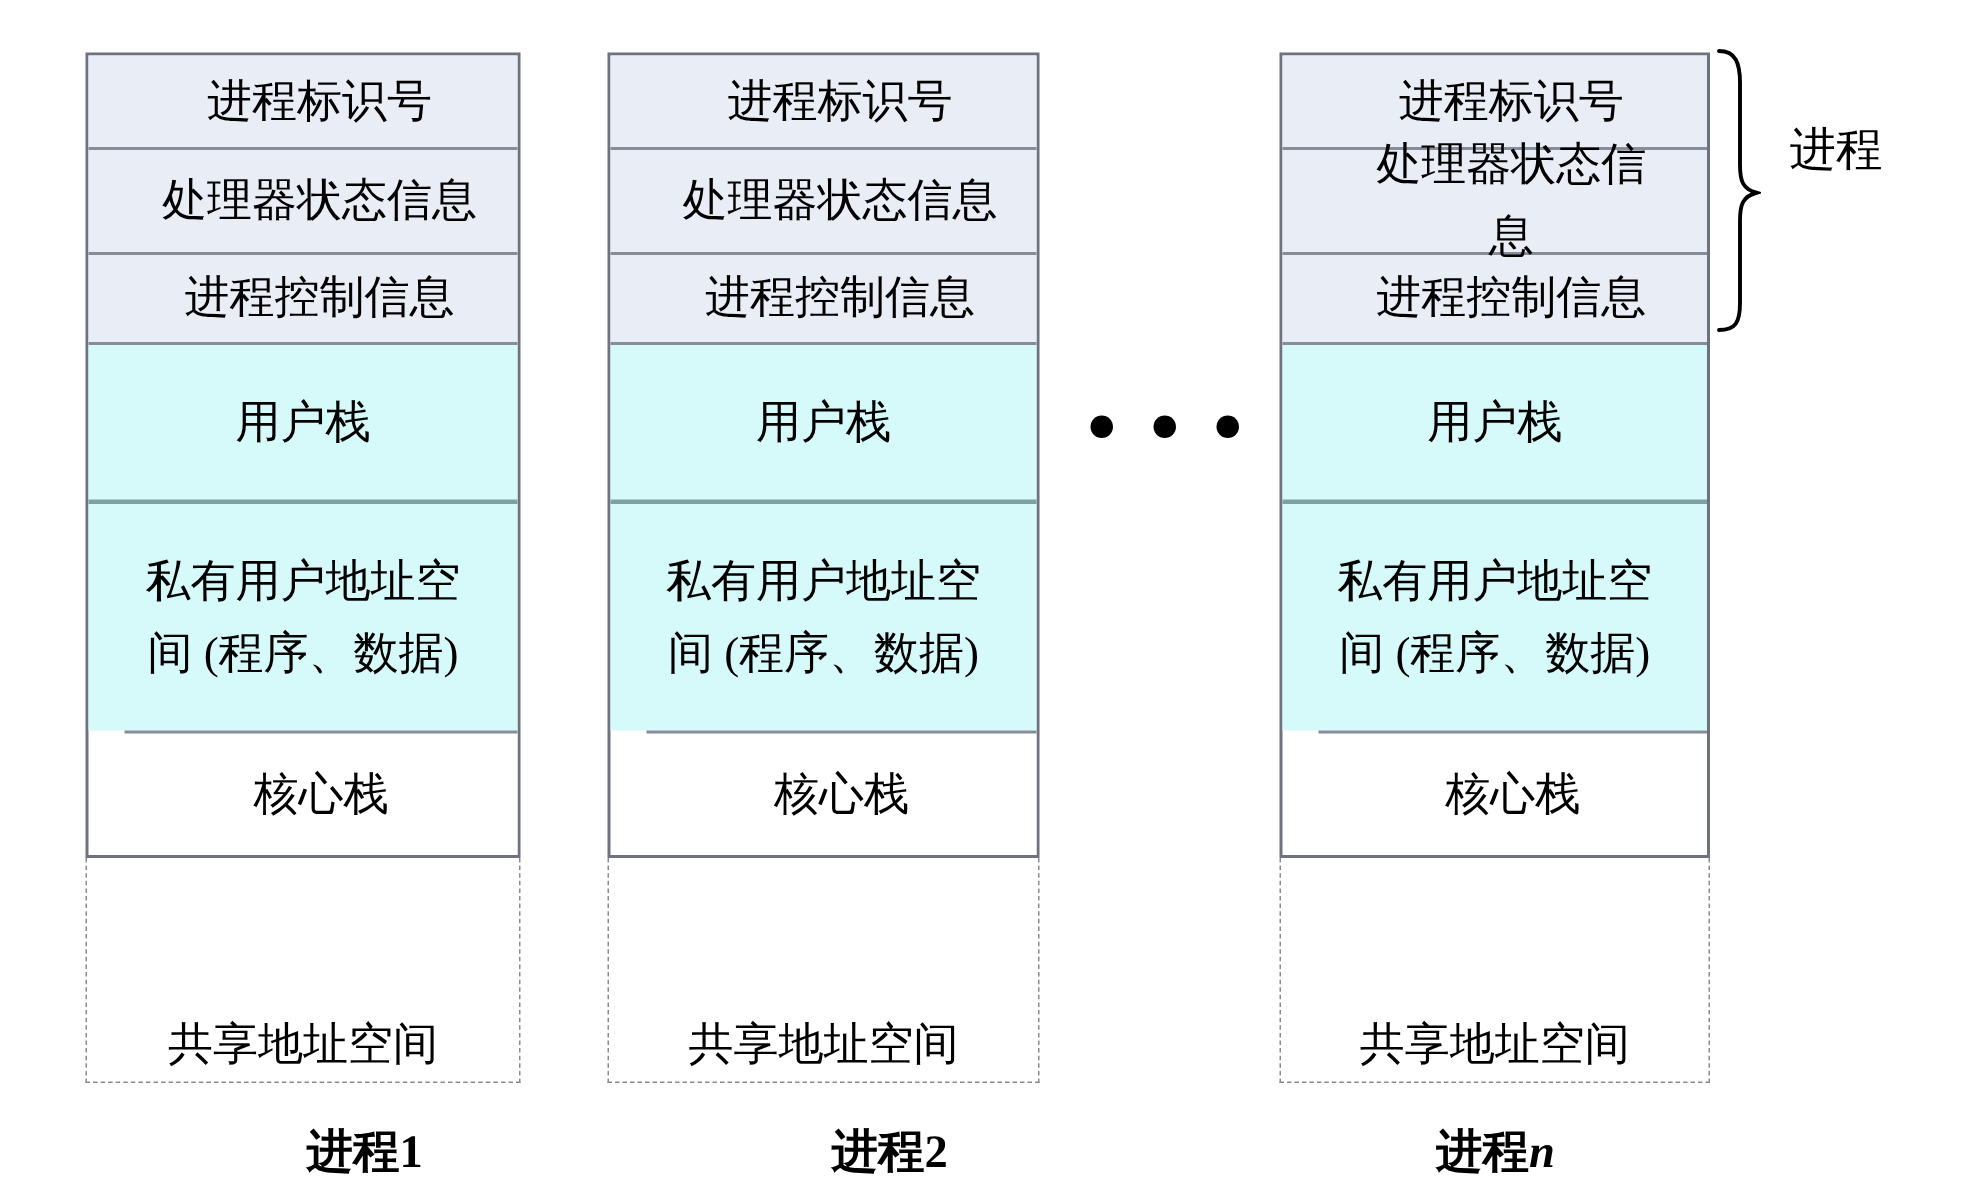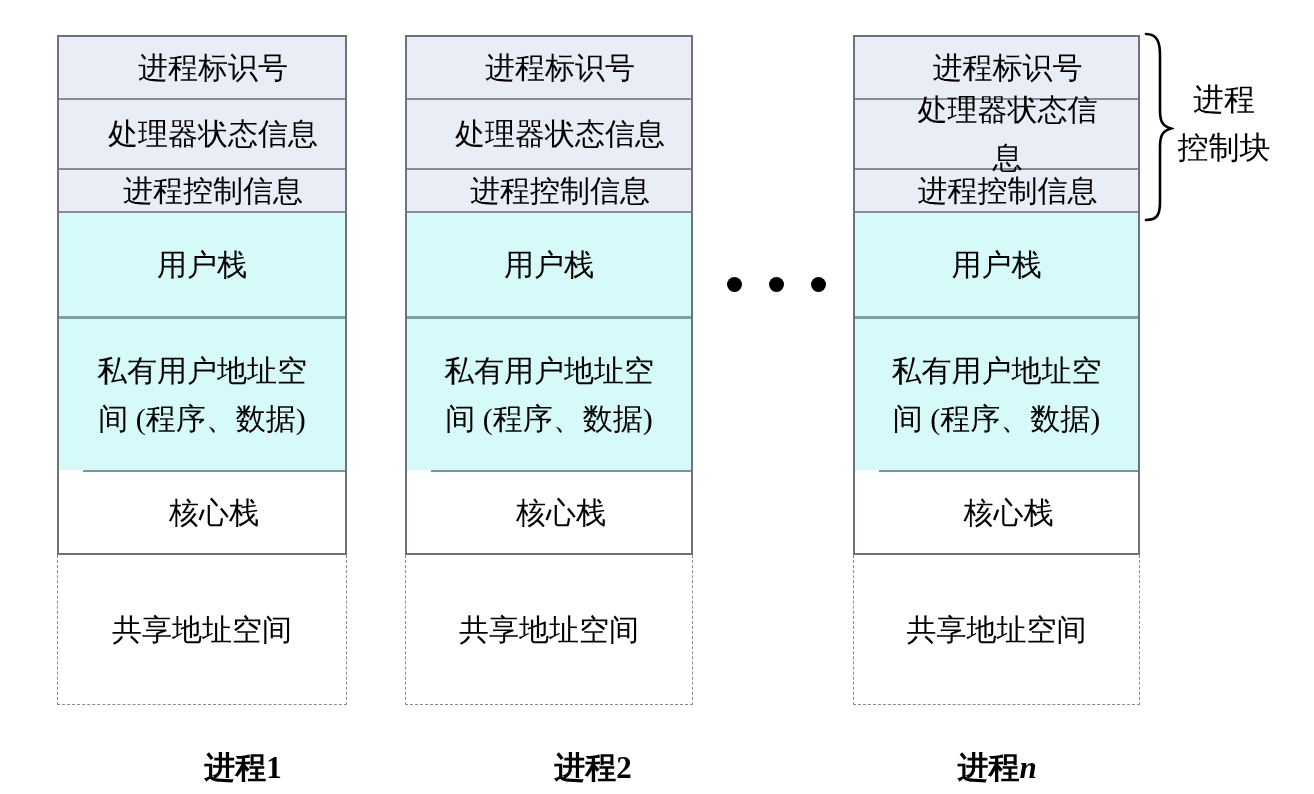--- a/index.html
+++ b/index.html
@@ -24,30 +24,31 @@
     font-size:30px;line-height:1.6;
     padding:0 26px;
   }
   .solid-part .cell + .cell{border-top:2px solid var(--border_inner,#868c99);}
   .cell.user-divider{border-top:3px solid var(--border_inner_user,#7fa0a0) !important;}
   .pcb{background:var(--pcb_fill,#e9edf6);padding-left:48px;}
   .user{background:var(--user_fill,#d6fafa);}
   .plain{background:var(--plain_fill,#ffffff);}
   .r0{height:61px;}
   .r1{height:70px;}
-  .r2{height:43px;text-align:right;}
+  .r2{height:60px;text-align:right;}
   .r3{height:105px;}
   .r4{height:154px;}
   .r5{height:83px;margin-left:24px;}
   .dashed-part{
     box-sizing:border-box;
     height:150px;
     border:1px dashed var(--border_dashed,#8c8c8c);
     border-top:none;
     background:var(--plain_fill,#ffffff);
+    align-items:flex-end;
   }
   .caption{
     position:absolute;top:748px;width:200px;
     text-align:center;
     font-size:31px;font-weight:bold;line-height:1.3;
     white-space:nowrap;
   }
   .caption .num{font-weight:bold;}
   .caption .num.italic{font-style:italic;}
   .ellipsis{
@@ -152,21 +153,20 @@
     <div class="cell dashed-part">
         <span>共享地址空间</span>
       </div>
   </div>
 
   <svg class="brace-svg" width="32" height="192" viewBox="0 0 32 192">
     <path d="M 4 3 C 15 3 18 11 18 24 L 18 79 C 18 90 20 95 29 97.5 C 20 100 18 105 18 116 L 18 171 C 18 184 15 189 4 189" fill="none" stroke="#000000" stroke-width="2.6" stroke-linecap="round"></path>
   </svg>
   <div class="brace-label">
     <div>进程</div>
-    <div>控制块</div>
   </div>
 
   <div class="caption" style="left:143px;">
     <span>进程</span><span class="num">1</span>
   </div>
   <div class="caption" style="left:493px;">
     <span>进程</span><span class="num">2</span>
   </div>
   <div class="caption" style="left:897px;">
     <span>进程</span><span class="num italic">n</span>

